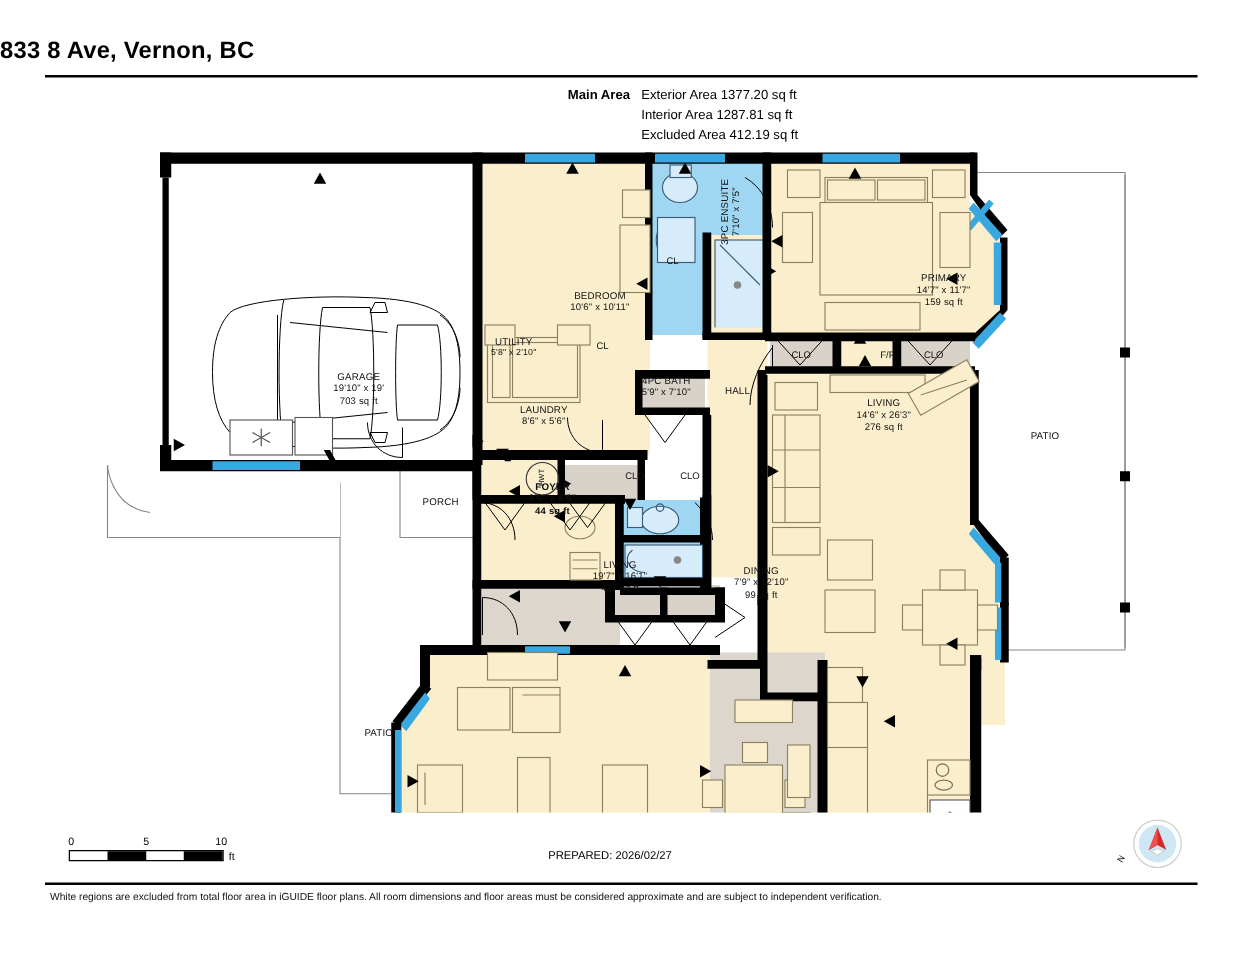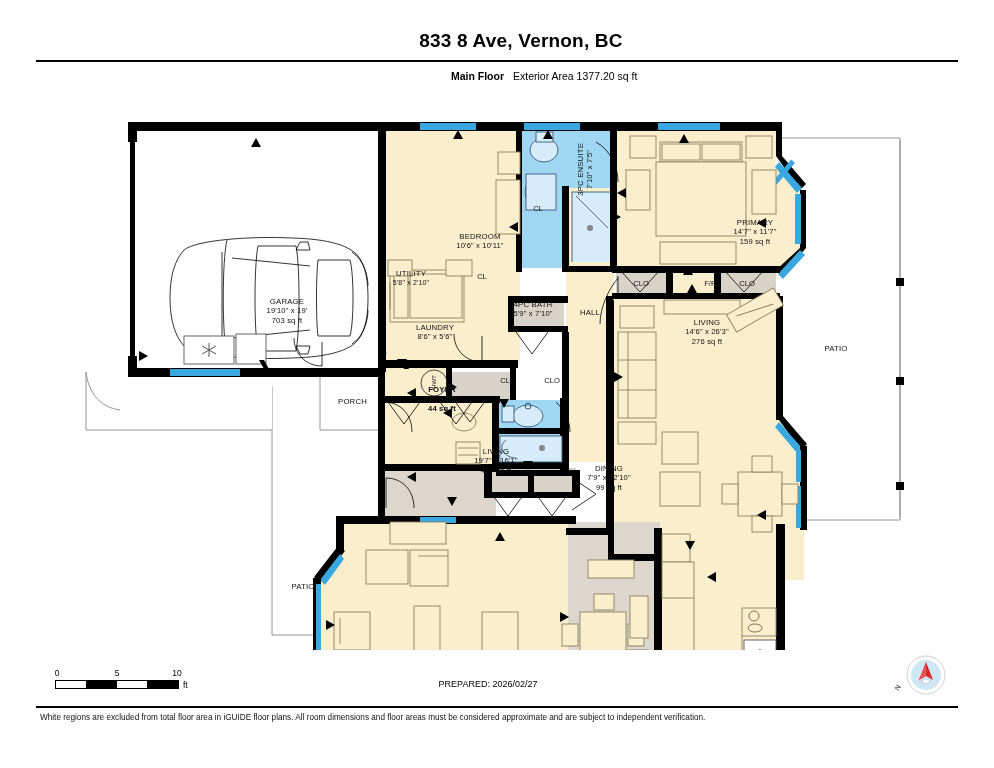--- a/index.html
+++ b/index.html
@@ -11,24 +11,23 @@
   #page {
     position: relative;
     width: 994px; height: 768px;
     background: #ffffff;
     overflow: hidden;
   }
 
   
   #title {
     position: absolute; left: 0; top: 30px; width: 994px;
-    text-align: center;
+    text-align: left;
     font-size: 19px; font-weight: bold; color: #000;
     letter-spacing: .2px;
-    padding-left: 48px;
   }
   #title-rule {
     position: absolute; left: 36px; top: 60px; width: 922px; height: 2px;
     background: #000;
   }
   #meta {
     position: absolute; left: 442px; top: 68px;
     font-size: 10.5px; color: #000; line-height: 16px;
   }
   #meta .row { display: flex; }
@@ -104,22 +103,30 @@
 </head>
 <body>
 
 <div id="page">
 
   <div id="title">833 8 Ave, Vernon, BC</div>
   <div id="title-rule"></div>
 
   <div id="meta">
     <div class="row">
-      <span class="lbl">Main Floor</span>
+      <span class="lbl">Main Area</span>
       <span class="val">Exterior Area 1377.20 sq ft</span>
+    </div>
+    <div class="row">
+      <span class="lbl"></span>
+      <span class="val">Interior Area 1287.81 sq ft</span>
+    </div>
+    <div class="row">
+      <span class="lbl"></span>
+      <span class="val">Excluded Area 412.19 sq ft</span>
     </div>
   </div>
 
   <div id="plan">
   <svg width="994" height="540" viewBox="0 0 994 540" xmlns="http://www.w3.org/2000/svg">
     <defs>
       <style>
         .wall   { fill:#000; }
         .room   { fill:#faeecd; }
         .water  { fill:#9fd7f2; }
@@ -532,21 +539,21 @@
     <div>14'6" x 26'3"</div>
     <div>276 sq ft</div>
   </div>
 
   <div class="lab" style="left:453px; top:447px; width:86px;">
     <div class="n">LIVING</div>
     <div>19'7" x 16'1"</div>
     <div>427 sq ft</div>
   </div>
 
-  <div class="lab" style="left:566px; top:464px; width:86px;">
+  <div class="lab" style="left:566px; top:452px; width:86px;">
     <div class="n">DINING</div>
     <div>7'9" x 12'10"</div>
     <div>99 sq ft</div>
   </div>
 
   <div class="lab" style="left:563px; top:308px; width:54px;">
     <div class="n">HALL</div>
   </div>
 
   <div class="lab" style="left:322px; top:397px; width:61px;">

